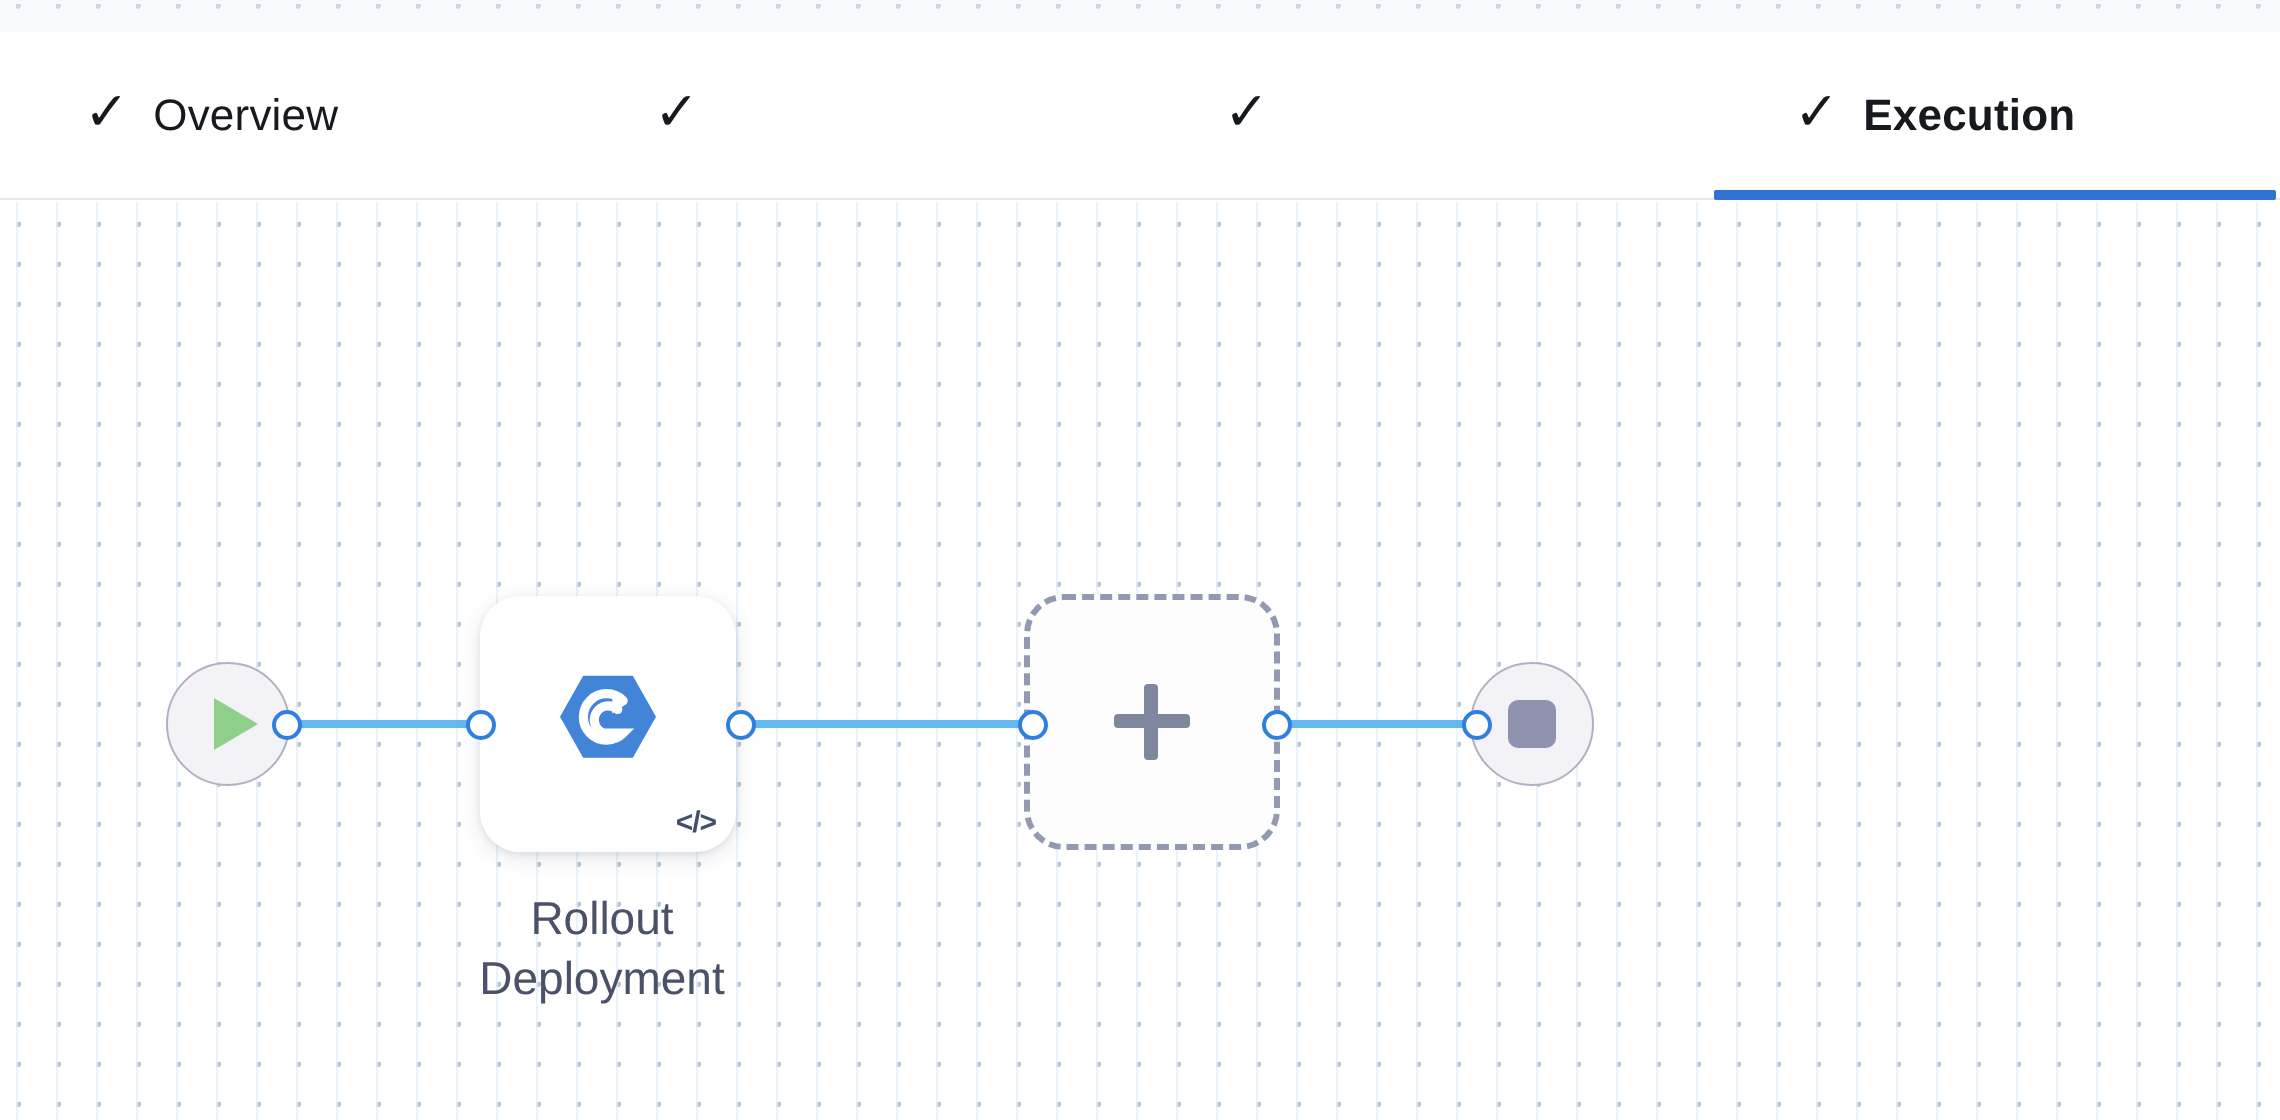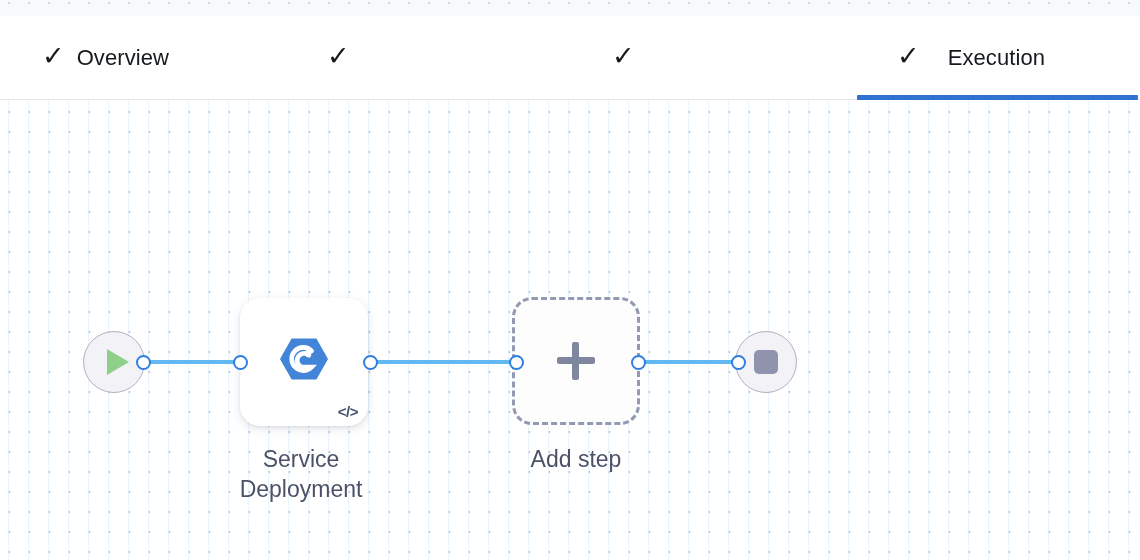--- a/index.html
+++ b/index.html
@@ -73,21 +73,21 @@
     transform: translateY(-1px);
   }
 
   .tab-label {
     font-size: 22px;
     color: #16191d;
     letter-spacing: 0.1px;
     white-space: nowrap;
   }
 
-  .tab.active .tab-label { font-weight: normal; margin-left: 16px; }
+  .tab.active .tab-label { font-weight: bold; }
 
   .tab-underline {
     position: absolute;
     left: 2px;
     right: 2px;
     bottom: 0;
     height: 5px;
     background: #2f72d0;
     border-radius: 1px;
     display: none;
@@ -252,31 +252,30 @@
             <path d="M13.6 5.5 L38.4 5.5 L50 26 L38.4 46.5 L13.6 46.5 L2 26 Z" fill="#4285d8"></path>
             <path d="M33.6 18.0 A11.6 11.6 0 1 0 33.6 34.2 L24.0 34.2 A7.0 7.0 0 1 1 30.9 22.4" fill="none" stroke="#ffffff" stroke-width="4.6" stroke-linecap="round"></path>
             <path d="M28.2 12.6 L35.2 19.6 L28.2 24.4 Z" fill="#ffffff"></path>
           </svg>
         </span>
         <span class="code-badge">&lt;/&gt;</span>
       </div>
     </div>
     <div class="port" style="left:233px; top:254px;"></div>
     <div class="port" style="left:363px; top:254px;"></div>
-    <div class="caption" style="left:205px; top:343px; width:192px;">Service
+    <div class="caption" style="left:205px; top:343px; width:192px;">Rollout
 Deployment</div>
 
     <div class="node" style="left:512px; top:196px;">
       <div class="add-card">
         <span class="plus-glyph"></span>
       </div>
     </div>
     <div class="port" style="left:509px; top:254px;"></div>
     <div class="port" style="left:631px; top:254px;"></div>
-    <div class="caption" style="left:486px; top:343px; width:180px;">Add step</div>
 
     <div class="node" style="left:735px; top:230px;">
       <div class="terminal">
         <div class="stop-sq"></div>
       </div>
     </div>
     <div class="port" style="left:731px; top:254px;"></div>
 
   </div>
 

